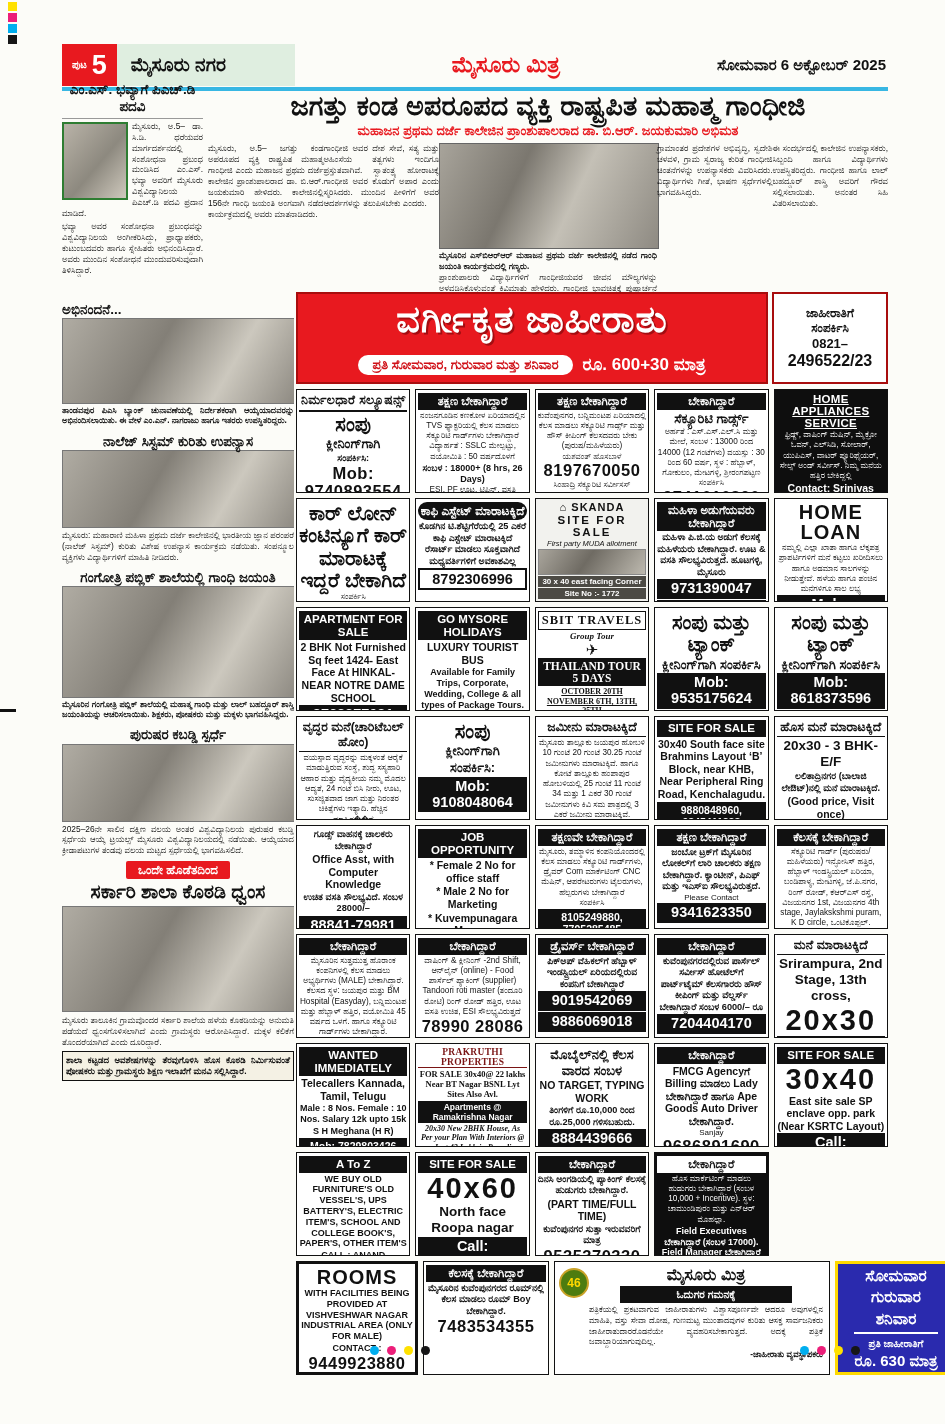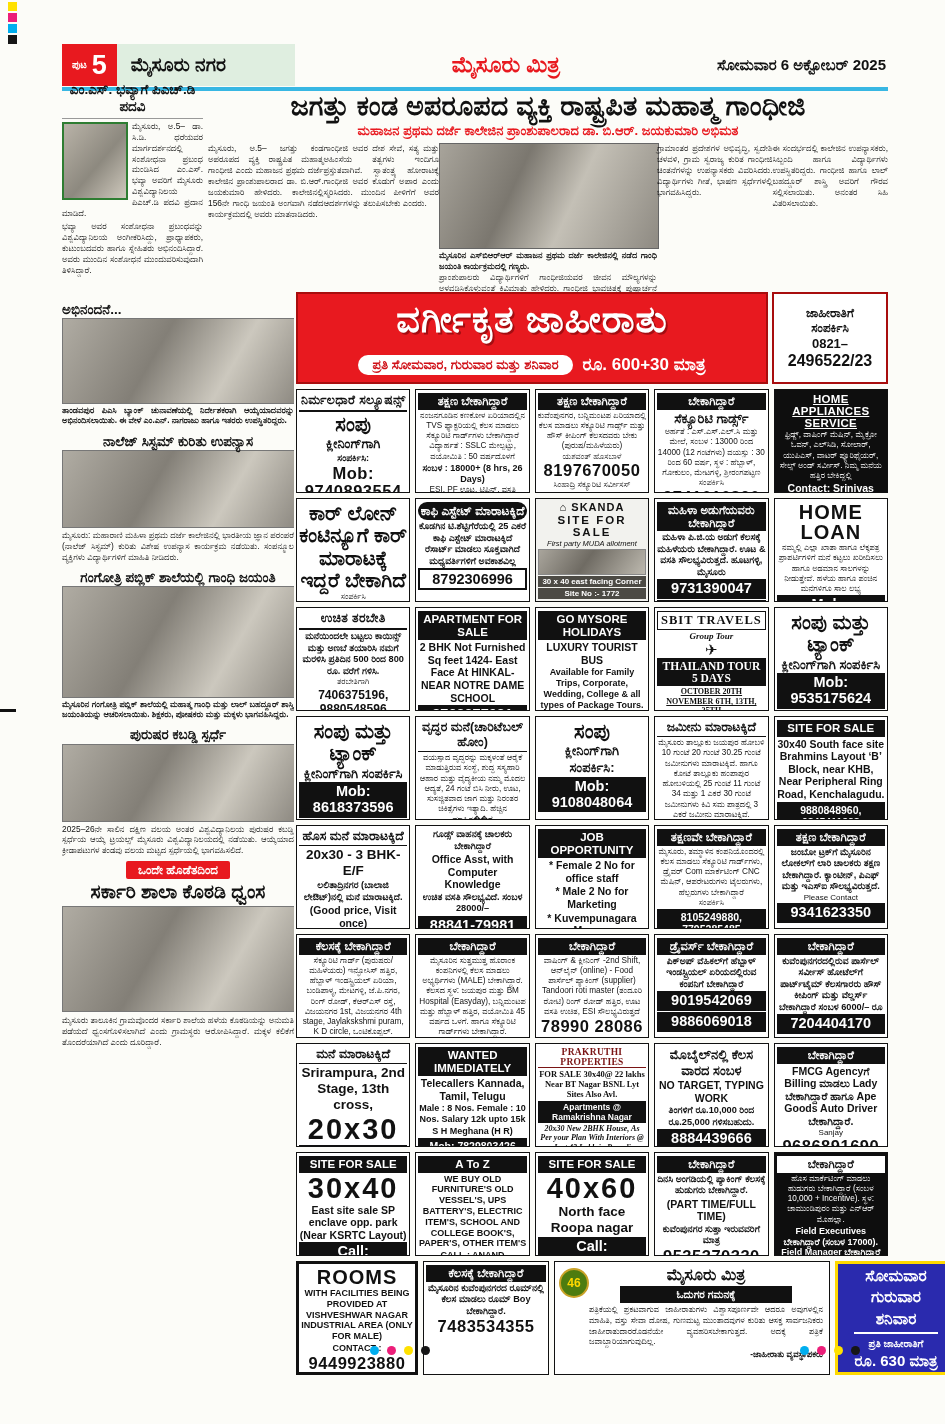--- a/index.html
+++ b/index.html
@@ -197,20 +197,21 @@
       <div class="news-title">ಪುರುಷರ ಕಬಡ್ಡಿ ಸ್ಪರ್ಧೆ</div>
       <div class="ph-photo h76"></div>
       <p class="news-body" style="margin:2px 0 0">2025–26ನೇ ಸಾಲಿನ ದಕ್ಷಿಣ ವಲಯ ಅಂತರ ವಿಶ್ವವಿದ್ಯಾನಿಲಯ ಪುರುಷರ ಕಬಡ್ಡಿ ಸ್ಪರ್ಧೆಯ ಆಯ್ಕೆ ಟ್ರಯಲ್ಸ್ ಮೈಸೂರು ವಿಶ್ವವಿದ್ಯಾನಿಲಯದಲ್ಲಿ ನಡೆಯಿತು. ಆಯ್ಕೆಯಾದ ಕ್ರೀಡಾಪಟುಗಳ ತಂಡವು ವಲಯ ಮಟ್ಟದ ಸ್ಪರ್ಧೆಯಲ್ಲಿ ಭಾಗವಹಿಸಲಿದೆ.</p>
     </div>
 
     <div style="display:flex;flex-direction:column;gap:3px">
       <span class="tab-red">ಒಂದೇ ಹೊಡೆತದಿಂದ</span>
       <div class="brk-headline">ಸರ್ಕಾರಿ ಶಾಲಾ ಕೊಠಡಿ ಧ್ವಂಸ</div>
       <div class="ph-photo h104"></div>
       <p class="news-body" style="margin:0">ಮೈಸೂರು ತಾಲೂಕಿನ ಗ್ರಾಮವೊಂದರ ಸರ್ಕಾರಿ ಶಾಲೆಯ ಹಳೆಯ ಕೊಠಡಿಯನ್ನು ಅನುಮತಿ ಪಡೆಯದೆ ಧ್ವಂಸಗೊಳಿಸಲಾಗಿದೆ ಎಂದು ಗ್ರಾಮಸ್ಥರು ಆರೋಪಿಸಿದ್ದಾರೆ. ಮಕ್ಕಳ ಕಲಿಕೆಗೆ ತೊಂದರೆಯಾಗಿದೆ ಎಂದು ದೂರಿದ್ದಾರೆ.</p>
+      <div class="highlight-box">ಶಾಲಾ ಕಟ್ಟಡದ ಅವಶೇಷಗಳನ್ನು ತೆರವುಗೊಳಿಸಿ ಹೊಸ ಕೊಠಡಿ ನಿರ್ಮಿಸುವಂತೆ ಪೋಷಕರು ಮತ್ತು ಗ್ರಾಮಸ್ಥರು ಶಿಕ್ಷಣ ಇಲಾಖೆಗೆ ಮನವಿ ಸಲ್ಲಿಸಿದ್ದಾರೆ.</div>
     </div>
   </aside>
 
   <section id="classified">
     <div class="cl-header">
       <div class="cl-red">
         <div class="cl-title">ವರ್ಗೀಕೃತ ಜಾಹೀರಾತು</div>
         <div class="cl-sub">
           <span class="cl-pill">ಪ್ರತಿ ಸೋಮವಾರ, ಗುರುವಾರ ಮತ್ತು ಶನಿವಾರ</span>
           <span class="cl-rate">ರೂ. 600+30 ಮಾತ್ರ</span>
@@ -276,26 +277,20 @@
         <div class="ad">
           <div class="b-hinv">ಮಹಿಳಾ ಅಡುಗೆಯವರು ಬೇಕಾಗಿದ್ದಾರೆ</div>
           <div class="b-bodyb">ಮಹಿಳಾ ಪಿ.ಜಿ.ಯ ಅಡುಗೆ ಕೆಲಸಕ್ಕೆ ಮಹಿಳೆಯರು ಬೇಕಾಗಿದ್ದಾರೆ. ಊಟ &amp; ವಸತಿ ಸೌಲಭ್ಯವಿರುತ್ತದೆ. ಹೂಟಗಳ್ಳಿ, ಮೈಸೂರು</div>
           <div class="b-phinv">9731390047</div>
           <div class="b-phinv">9741797749</div>
         </div>
         <div class="ad">
           <div class="b-henbig">HOME LOAN</div>
           <div class="b-body">ನಮ್ಮಲ್ಲಿ ಎಲ್ಲಾ ಖಾತಾ ಹಾಗೂ ಲೆಕ್ಕಪತ್ರ ಪ್ರಾಪರ್ಟಿಗಳಿಗೆ ಮನೆ ಕಟ್ಟಲು ಖರೀದಿಸಲು ಹಾಗೂ ಅಡಮಾನ ಸಾಲಗಳನ್ನು ನೀಡುತ್ತೇವೆ. ಹಳೆಯ ಹಾಗೂ ಪಂಚಿನ ಮನೆಗಳಿಗೂ ಸಾಲ ಲಭ್ಯ</div>
           <div class="b-phinv">Mob : 9110818681</div>
-        </div>
-        <div class="ad">
-          <div class="b-hout">ಉಚಿತ ತರಬೇತಿ</div>
-          <div class="b-bodyb">ಮನೆಯಿಂದಲೇ ಬಟ್ಟಲು ಕಾಯಿನ್ಸ್ ಮತ್ತು ಅಣಬೆ ತಯಾರಿಸಿ ನಮಗೆ ಮರಳಿಸಿ ಪ್ರತಿದಿನ 500 ರಿಂದ 800 ರೂ. ವರೆಗೆ ಗಳಿಸಿ.</div>
-          <div class="b-small">ತರಬೇತಿಗಾಗಿ</div>
-          <div class="b-phsm">7406375196, 9880548596</div>
         </div>
         <div class="ad">
           <div class="b-hinv">APARTMENT FOR SALE</div>
           <div class="b-enb">2 BHK Not Furnished Sq feet 1424- East Face At HINKAL- NEAR NOTRE DAME SCHOOL</div>
           <div class="b-phinv">8762277031</div>
         </div>
         <div class="ad">
           <div class="b-hinv">GO MYSORE HOLIDAYS</div>
           <div class="b-enb">LUXURY TOURIST BUS</div>
           <div class="b-en">Available for Family Trips, Corporate, Wedding, College &amp; all types of Package Tours.</div>

